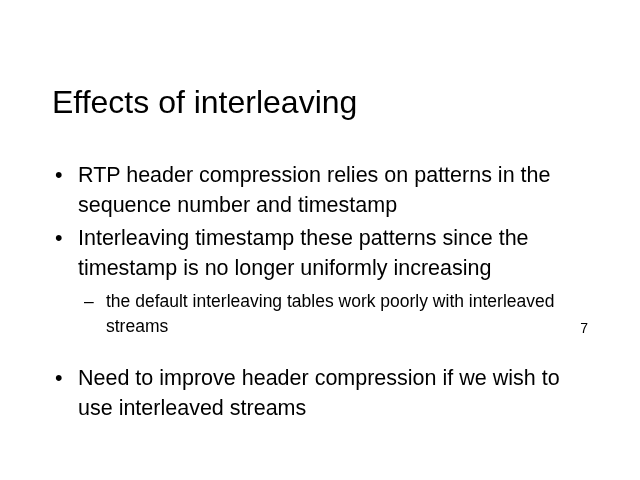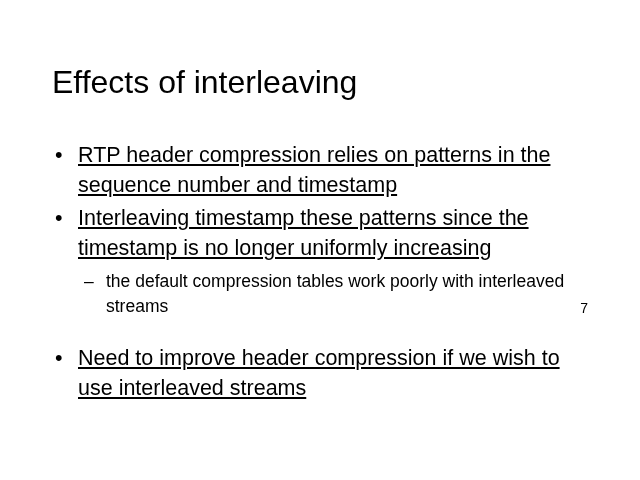--- a/index.html
+++ b/index.html
@@ -13,20 +13,21 @@
     font-family: "Liberation Sans", sans-serif;
     color: #000000;
     overflow: hidden;
   }
 
   .slide {
     position: relative;
     width: 640px;
     height: 340px;
     background: #ffffff;
+    margin-top: 20px;
   }
 
   
   .slide-title {
     position: absolute;
     left: 52px;
     top: 62px;
     width: 540px;
     font-size: 32px;
     line-height: 40px;
@@ -59,21 +60,20 @@
   }
   li.bullet-l1 > .bullet-marker {
     position: absolute;
     left: 3px;
     top: 0;
     font-size: 21.5px;
     line-height: 30px;
   }
   li.bullet-l1 > .bullet-text {
     display: block;
-    text-decoration: underline;
   }
 
   ul.level2 {
     list-style: none;
     margin: 6px 0 10px 0;
     padding: 0;
   }
 
   li.bullet-l2 {
     position: relative;
@@ -124,21 +124,21 @@
       </li>
 
       <li class="bullet-l1">
         <span class="bullet-marker">•</span>
         <span class="bullet-text">Interleaving timestamp these patterns since the timestamp is no longer uniformly increasing</span>
       </li>
 
       <ul class="level2">
         <li class="bullet-l2">
           <span class="dash-marker">–</span>
-          <span class="bullet-text">the default compression tables work poorly with interleaved streams</span>
+          <span class="bullet-text">the default interleaving tables work poorly with interleaved streams</span>
         </li>
       </ul>
 
       <div class="spacer-gap"></div>
 
       <li class="bullet-l1">
         <span class="bullet-marker">•</span>
         <span class="bullet-text">Need to improve header compression if we wish to use interleaved streams</span>
       </li>
 

